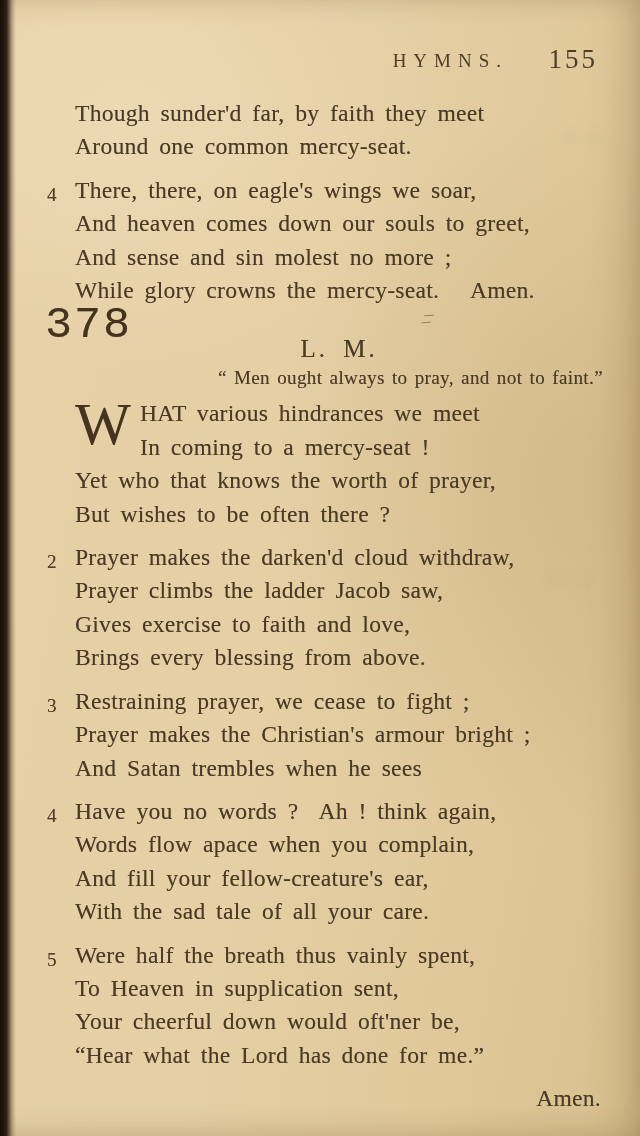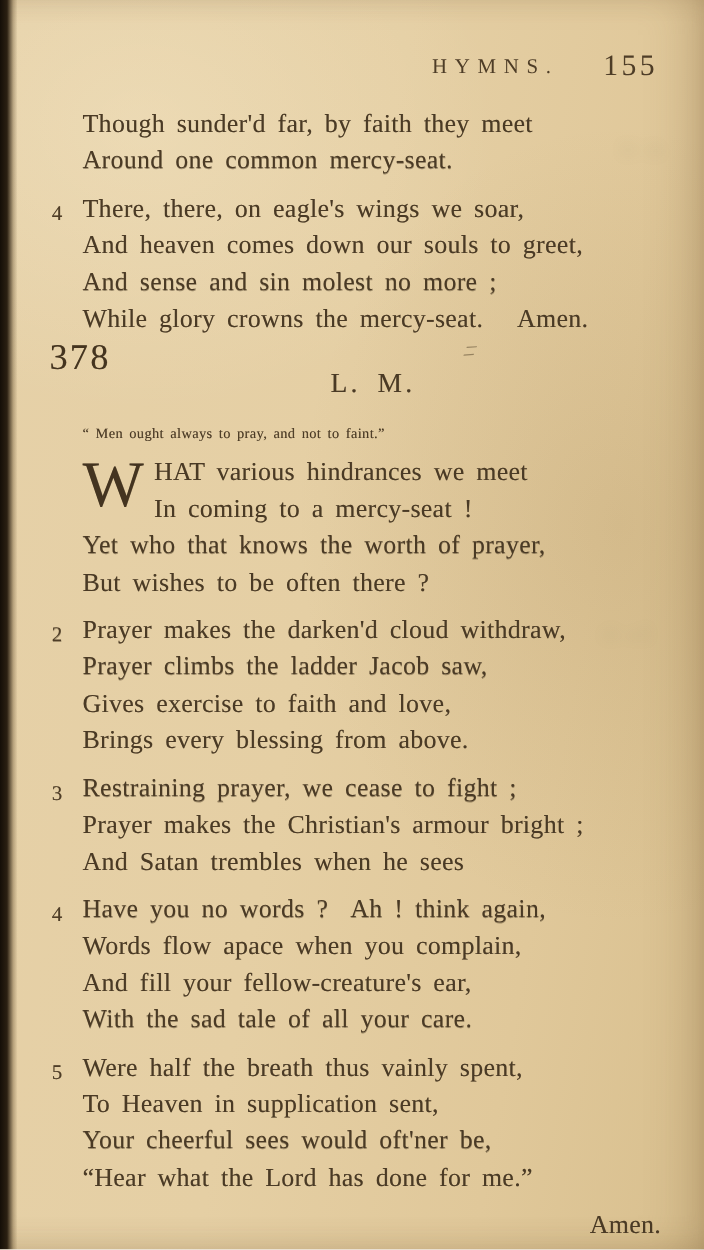--- a/index.html
+++ b/index.html
@@ -45,34 +45,34 @@
     letter-spacing:0.3px; word-spacing:4.5px;
     text-shadow:0.2px 0.2px 0.4px rgba(72,56,34,0.45);
   }
   .line { white-space:pre-wrap;font-family:Liberation Serif, serif; }
   .stanza { position:relative; margin-bottom:10px; }
   .vnum {
     position:absolute; left:-28px; top:4px; font-size:19px; color:#4e3d27;
   }
   .hymn-heading { position:relative; height:48px; margin-top:4px; }
   .hymn-number {
-    position:absolute; left:-30px; top:-8px; font-size:33px; letter-spacing:2px; color:#44341f;
+    position:absolute; left:-30px; top:-8px; font-size:45px; letter-spacing:2px; color:#44341f;font-family:Liberation Mono, monospace;
   }
   .meter {
     position:absolute; left:0; right:0; bottom:0; text-align:center;
     font-size:25px; letter-spacing:3px; word-spacing:6px;
   }
   .print-mark {
     position:absolute; left:348px; top:-2px; width:9px; height:6px; opacity:0.55;
     border-top:1.5px solid #5a4a30; border-bottom:1.5px solid #5a4a30;
     transform:skewX(-25deg) rotate(-4deg);
   }
   .epigraph {
-    text-align:left; font-size:13px; line-height:22px;
-    letter-spacing:0.4px; word-spacing:2px; margin:18px 0 8px 0;
+    text-align:right; font-size:19px; line-height:22px;
+    letter-spacing:0.4px; word-spacing:2px; margin:2px 0 8px 0;
   }
   .dropcap {
     float:left; font-size:59px; line-height:46px; height:56px;
     margin:4px 9px 0 0; color:#443420;
   }
   .indent2 { padding-left:14px; }
   .amen { text-align:right; margin-top:7px; padding-right:2px; }
 </style>
 </head>
 <body>
@@ -138,19 +138,19 @@
       <div class="line">Have you no words ?  Ah ! think again,</div>
       <div class="line">Words flow apace when you complain,</div>
       <div class="line">And fill your fellow-creature's ear,</div>
       <div class="line">With the sad tale of all your care.</div>
     </div>
 
     <div class="stanza">
       <span class="vnum">5</span>
       <div class="line">Were half the breath thus vainly spent,</div>
       <div class="line">To Heaven in supplication sent,</div>
-      <div class="line">Your cheerful sees would oft'ner be,</div>
+      <div class="line">Your cheerful down would oft'ner be,</div>
       <div class="line">“Hear what the Lord has done for me.”</div>
     </div>
 
     <div class="amen">Amen.</div>
   </div>
 </div>
 
 </body></html>

